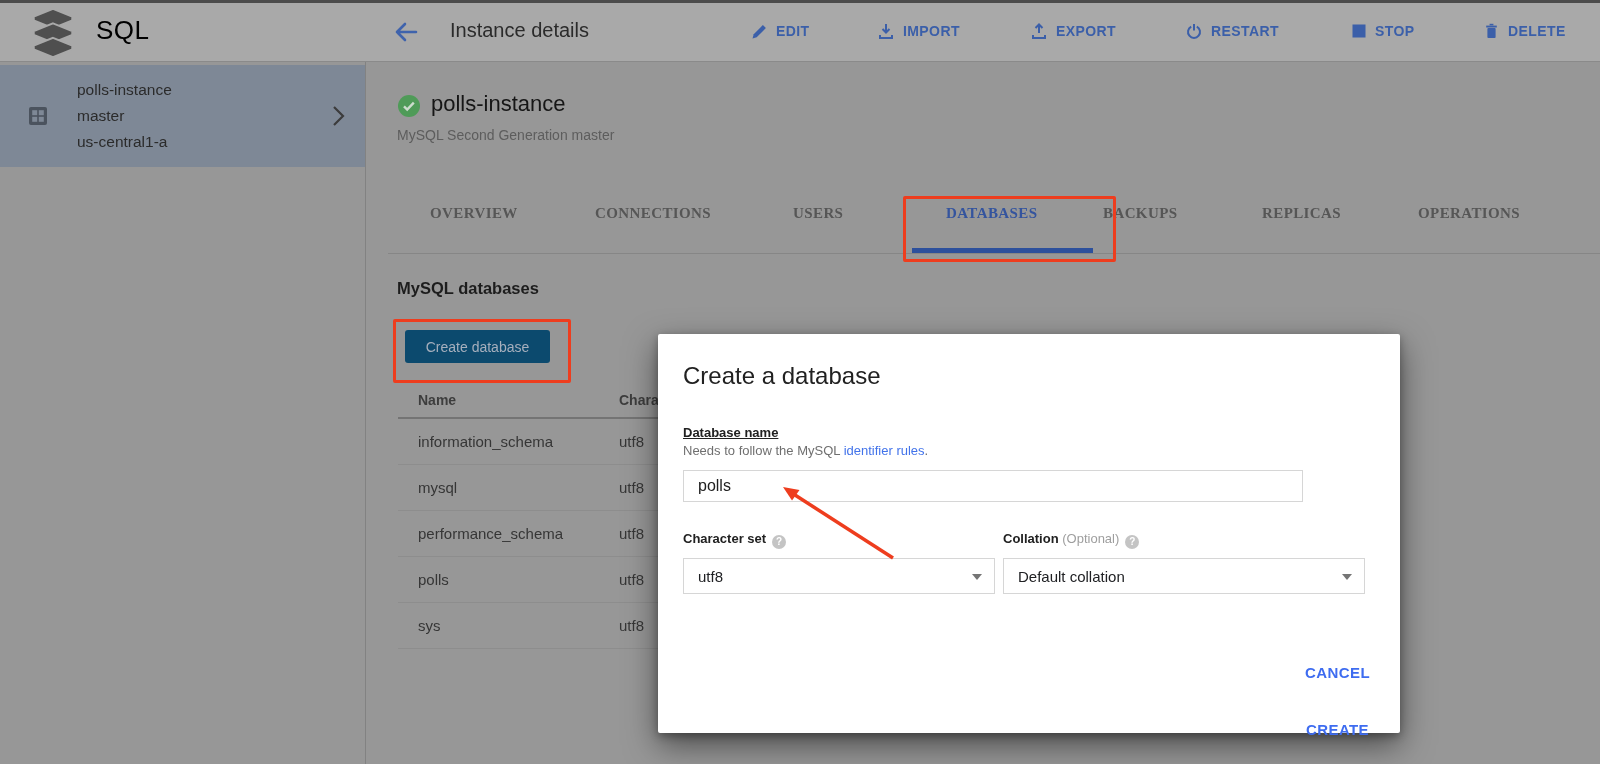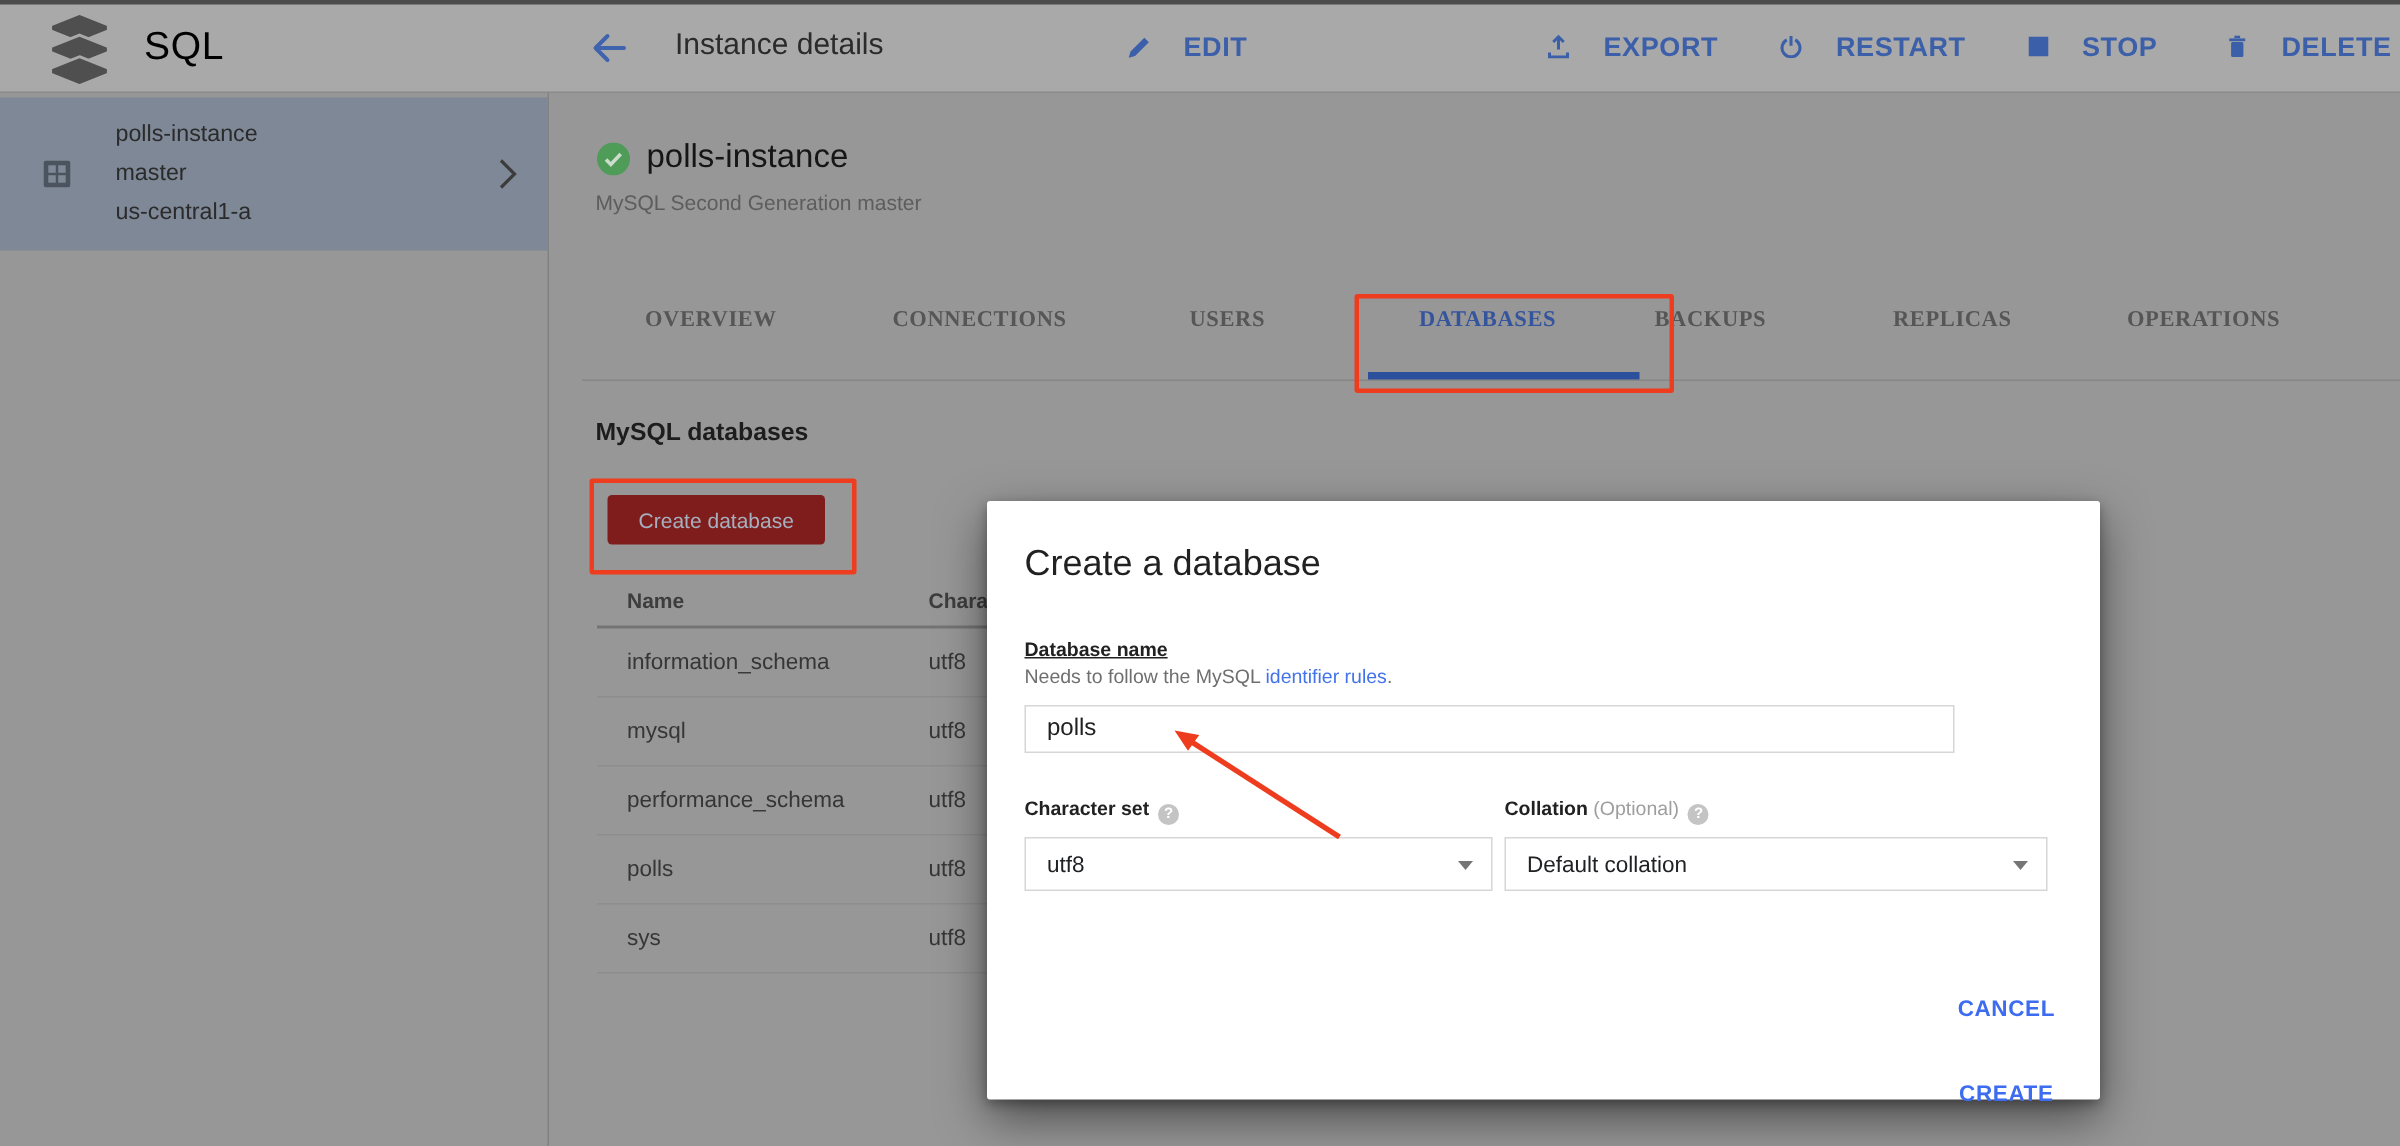--- a/index.html
+++ b/index.html
@@ -4,42 +4,42 @@
 <style>
   html,body{margin:0;padding:0;background:#979797;font-family:"Liberation Sans",sans-serif;}
   .canvas{position:relative;width:1600px;height:764px;overflow:hidden;background:#979797;}
   .abs{position:absolute;}
 
   
   .topbar{left:0;top:0;width:1600px;height:62px;background:#a9a9a9;
           border-top:3px solid #4c4c4c;border-bottom:1px solid #8a8a8a;box-sizing:border-box;}
   .product-name{left:96px;top:15px;font-size:26px;color:#000000;letter-spacing:.5px;}
   .page-title{left:450px;top:19px;font-size:20px;color:#2b2b2b;}
-  .tb-action{top:0;height:62px;display:flex;align-items:center;gap:22px;
-             color:#3b5fa9;font-size:18px;font-weight:bold;letter-spacing:.4px;cursor:pointer;text-decoration:none;}
+  .tb-action{top:0;height:62px;display:flex;align-items:center;gap:9px;
+             color:#3b5fa9;font-size:14px;font-weight:bold;letter-spacing:.4px;cursor:pointer;text-decoration:none;}
   .tb-action svg{display:block;}
 
   
   .side-item{left:0;top:65px;width:365px;height:102px;background:#7e8896;cursor:pointer;}
   .side-lines{position:absolute;left:77px;top:12px;font-size:15.5px;line-height:26px;color:#2b2b2b;}
   .v-divider{left:365px;top:62px;width:1px;height:702px;background:#828282;}
 
   
   .inst-title{left:431px;top:91px;font-size:22px;color:#161616;}
   .inst-sub{left:397px;top:127px;font-size:14px;color:#5d5d5d;}
 
   
   .tab{top:205px;font-size:15px;font-weight:bold;letter-spacing:.4px;color:#565656;cursor:pointer;font-family:Liberation Serif, serif;}
   .tab.selected{color:#34549e;}
   .tabs-rule{left:388px;top:253px;width:1212px;height:1px;background:#868686;}
   .tab-underline{left:912px;top:248px;width:181px;height:5px;background:#2d509c;}
 
   
   .section-h{left:397px;top:279px;font-size:16.5px;font-weight:bold;color:#1d1d1d;}
-  .create-btn{left:405px;top:330px;width:145px;height:33px;background:#7f1d1d;border:none;border-radius:3px;
+  .create-btn{left:405px;top:330px;width:145px;height:33px;background:#0c4a6e;border:none;border-radius:3px;
               color:#a6afbd;font-size:14px;font-family:"Liberation Sans",sans-serif;cursor:pointer;}
   .db-table{left:398px;top:383px;width:600px;font-size:15px;color:#363636;}
   .tr{display:flex;align-items:center;height:45px;border-bottom:1px solid #8d8d8d;}
   .tr.head{height:34px;font-size:14px;font-weight:bold;color:#3d3d3d;border-bottom:2px solid #747474;}
   .td1{width:181px;padding-left:20px;flex:0 0 181px;}
   .td2{padding-left:20px;white-space:nowrap;}
 
   
   .dialog{left:658px;top:334px;width:742px;height:399px;background:#ffffff;border-radius:2px;z-index:5;
           box-shadow:0 12px 32px rgba(0,0,0,.5),0 3px 8px rgba(0,0,0,.3);}
@@ -91,20 +91,30 @@
 
   <a class="abs tb-action" style="left:752px;">
     <span>
       <svg width="15" height="15" viewBox="0 0 15 15">
           <path d="M0.5 14.5 l1.2-4.2 9.2-9.2 3 3 -9.2 9.2 z" fill="#3b5fa9"></path>
         </svg>
     </span>
     <span>EDIT</span>
   </a>
 
+  <a class="abs tb-action" style="left:878px;">
+    <span>
+      <svg width="16" height="16" viewBox="0 0 16 16" fill="none" stroke="#3b5fa9" stroke-width="2">
+        <path d="M8 1 v8"></path>
+          <path d="M4.5 6 L8 9.5 L11.5 6"></path>
+          <path d="M2 12 v3 h12 v-3"></path>
+      </svg>
+    </span>
+    <span>IMPORT</span>
+  </a>
 
   <a class="abs tb-action" style="left:1186px;">
     <span>
       <svg width="16" height="16" viewBox="0 0 16 16" fill="none" stroke="#3b5fa9" stroke-width="2">
         <path d="M5.2 3.6 a6 6 0 1 0 5.6 0"></path>
           <path d="M8 1 v6.5"></path>
       </svg>
     </span>
     <span>RESTART</span>
   </a>

